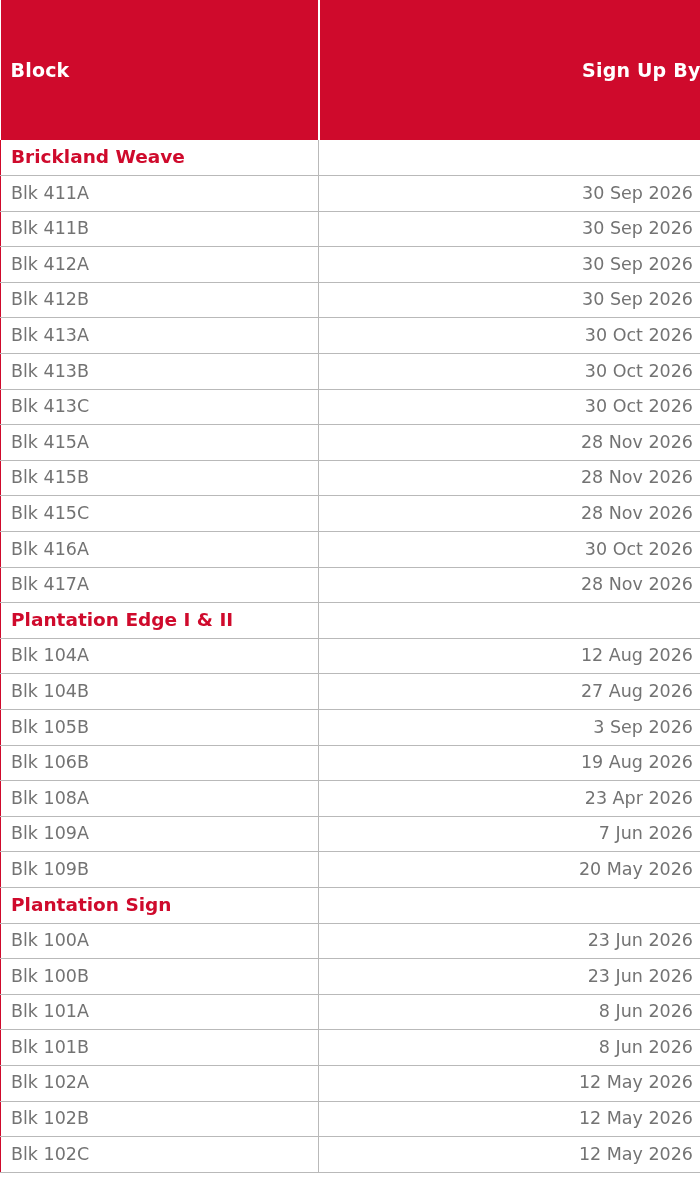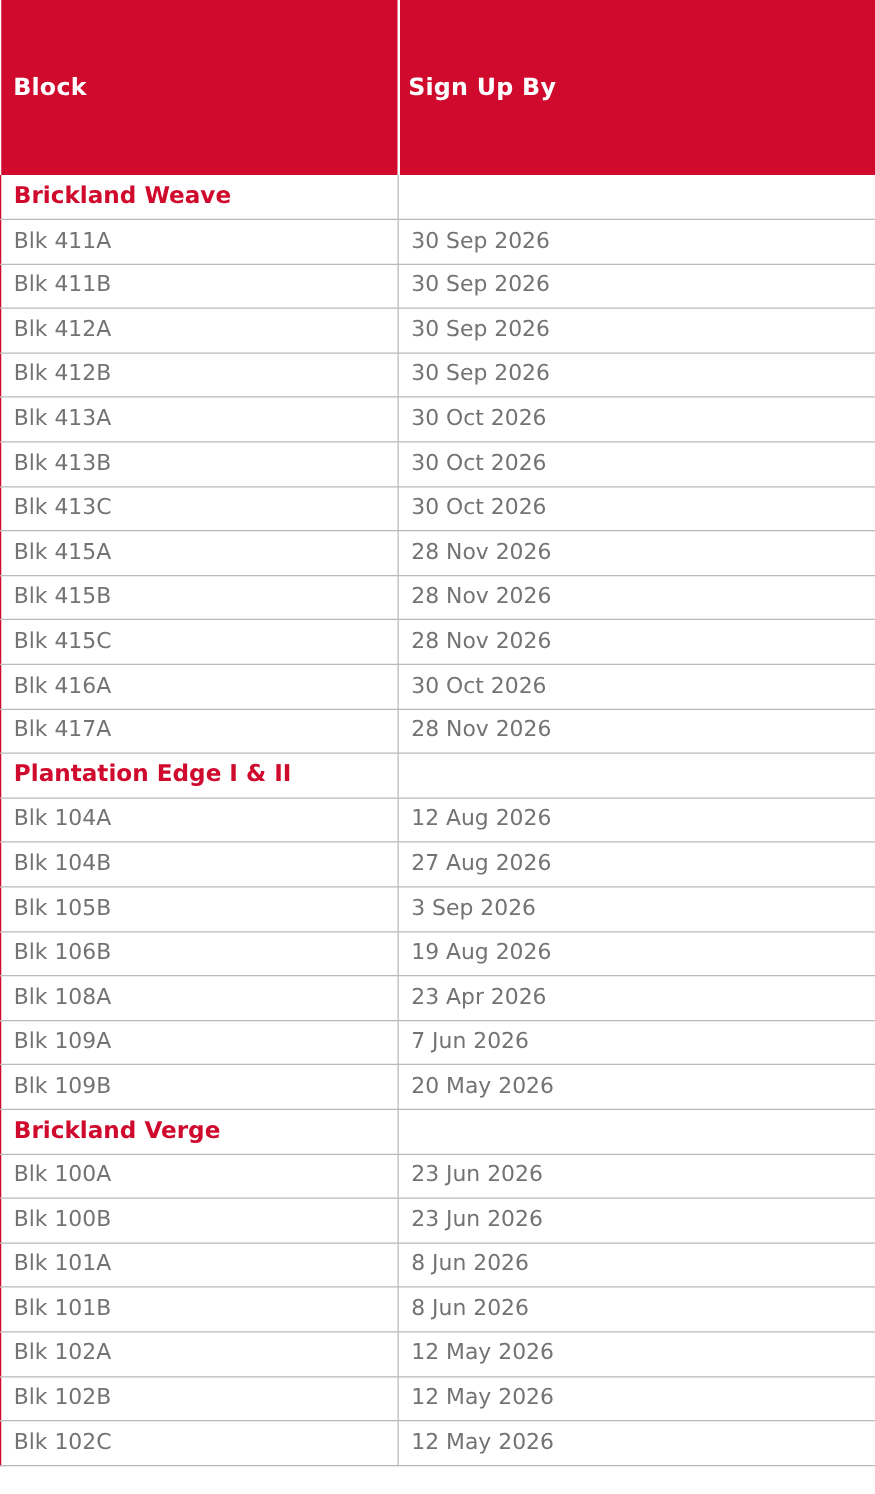--- a/index.html
+++ b/index.html
@@ -32,40 +32,42 @@
     font-size: 19px;
     font-weight: bold;
     letter-spacing: 0.2px;
     border: none;
   }
   thead th.th-block {
     border-right: 2px solid #ffffff;
   }
   thead th.th-date {
     padding-left: 7px;
+    text-align: right;
   }
 
   tbody td {
     height: 35.6px;
     font-size: 17.5px;
     color: #737373;
     border-bottom: 1px solid #b9b9b9;
     padding: 0 8px 0 10px;
     vertical-align: middle;
     line-height: 1;
     white-space: nowrap;
     overflow: hidden;
   }
   tbody tr td.cell-block {
     border-right: 1px solid #b9b9b9;
     border-left: 1px solid #cf0a2c;
     text-align: left;
     margin-top: 32px;
   }
   tbody tr td.cell-date {
+    text-align: right;
     padding-right: 7px;
     border-right: 1px solid #b9b9b9;
   }
   tbody tr.group td.cell-block {
     color: #cf0a2c;
     font-weight: bold;
     font-size: 18.5px;
   }
   tbody tr.group td.cell-date {
     background: #ffffff;
@@ -164,21 +166,21 @@
       </tr>
       <tr class="data">
         <td class="cell-block">Blk 109A</td>
         <td class="cell-date">7 Jun 2026</td>
       </tr>
       <tr class="data">
         <td class="cell-block">Blk 109B</td>
         <td class="cell-date">20 May 2026</td>
       </tr>
       <tr class="group">
-        <td class="cell-block">Brickland Verge</td>
+        <td class="cell-block">Plantation Sign</td>
         <td class="cell-date"></td>
       </tr>
       <tr class="data">
         <td class="cell-block">Blk 100A</td>
         <td class="cell-date">23 Jun 2026</td>
       </tr>
       <tr class="data">
         <td class="cell-block">Blk 100B</td>
         <td class="cell-date">23 Jun 2026</td>
       </tr>

